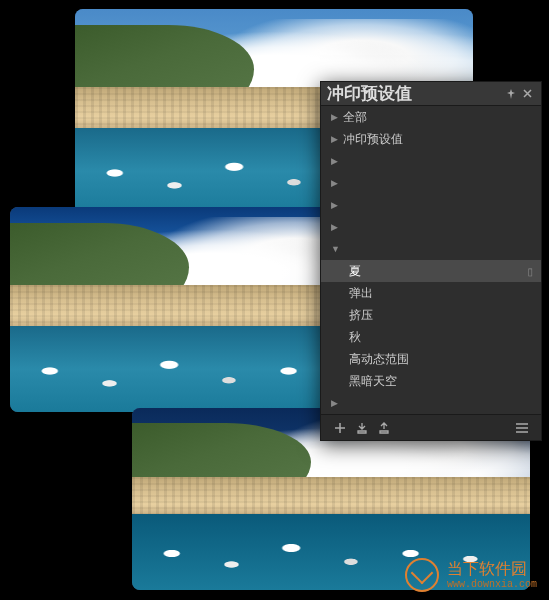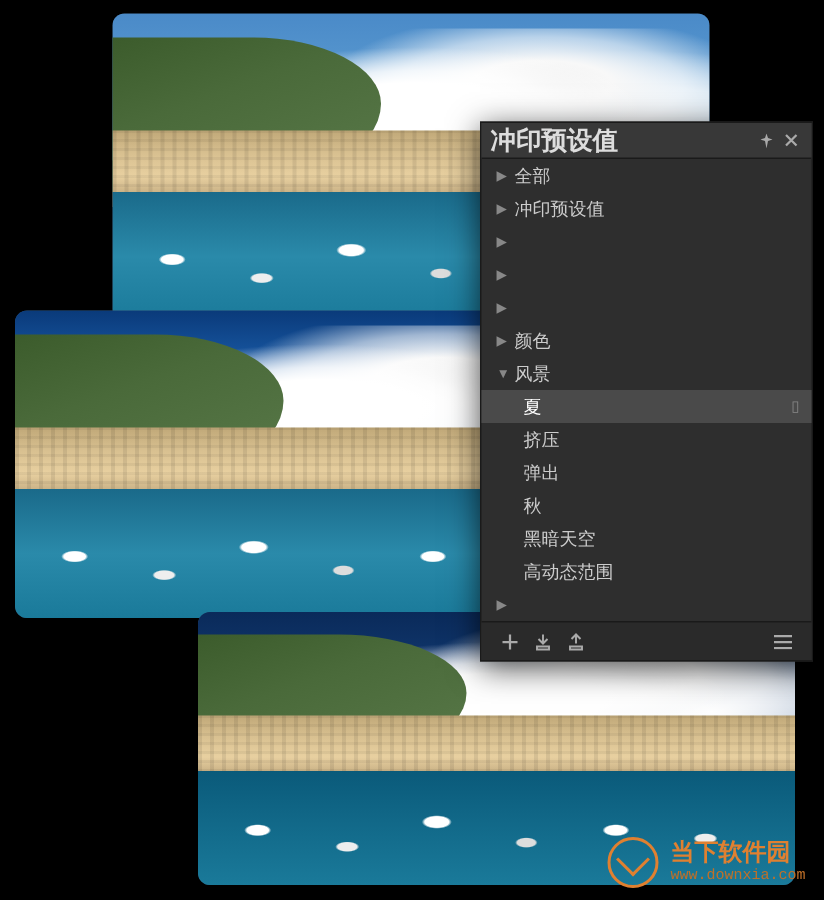--- a/index.html
+++ b/index.html
@@ -115,21 +115,21 @@
       width: 34px; height: 34px; border: 2px solid #e08030; border-radius: 50%;
       display: flex; align-items: center; justify-content: center;
       position: relative;
     }
     .wm-logo::before {
       content: ""; position: absolute; width: 14px; height: 14px;
       border-right: 2px solid #e08030; border-bottom: 2px solid #e08030;
       transform: rotate(45deg); top: 5px;
     }
     .wm-text { line-height: 1.2; }
-    .wm-main { font-size: 16px; font-weight: bold; }
+    .wm-main { font-size: 16px; font-weight: normal; }
     .wm-sub { font-size: 10px; color: #c07028; font-family: Liberation Mono, monospace; }
   </style>
 </head>
 <body>
 
 <div class="photo photo1">
   <div class="sky"></div>
     <div class="clouds"></div>
     <div class="hill"></div>
     <div class="town"></div>
@@ -180,45 +180,43 @@
         <span class="arrow">▶</span>
       </div>
     <div class="item">
         <span class="arrow">▶</span>
       </div>
     <div class="item">
         <span class="arrow">▶</span>
       </div>
     <div class="item">
         <span class="arrow">▶</span>
-        <span class="label">颜色</span>
       </div>
     <div class="item">
         <span class="arrow">▼</span>
-        <span class="label">风景</span>
       </div>
 
     <div class="item child selected">
         <span class="label">夏</span>
         <span class="del">▯</span>
       </div>
     <div class="item child">
+        <span class="label">弹出</span>
+      </div>
+    <div class="item child">
         <span class="label">挤压</span>
       </div>
     <div class="item child">
-        <span class="label">弹出</span>
-      </div>
-    <div class="item child">
         <span class="label">秋</span>
       </div>
     <div class="item child">
+        <span class="label">高动态范围</span>
+      </div>
+    <div class="item child">
         <span class="label">黑暗天空</span>
-      </div>
-    <div class="item child">
-        <span class="label">高动态范围</span>
       </div>
 
     <div class="item">
         <span class="arrow">▶</span>
       </div>
   </div>
   <div class="footer">
     <span class="btn">
       <svg width="12" height="12" viewBox="0 0 12 12">
           <path d="M6 1 V11 M1 6 H11" stroke="currentColor" stroke-width="1.5"></path>

